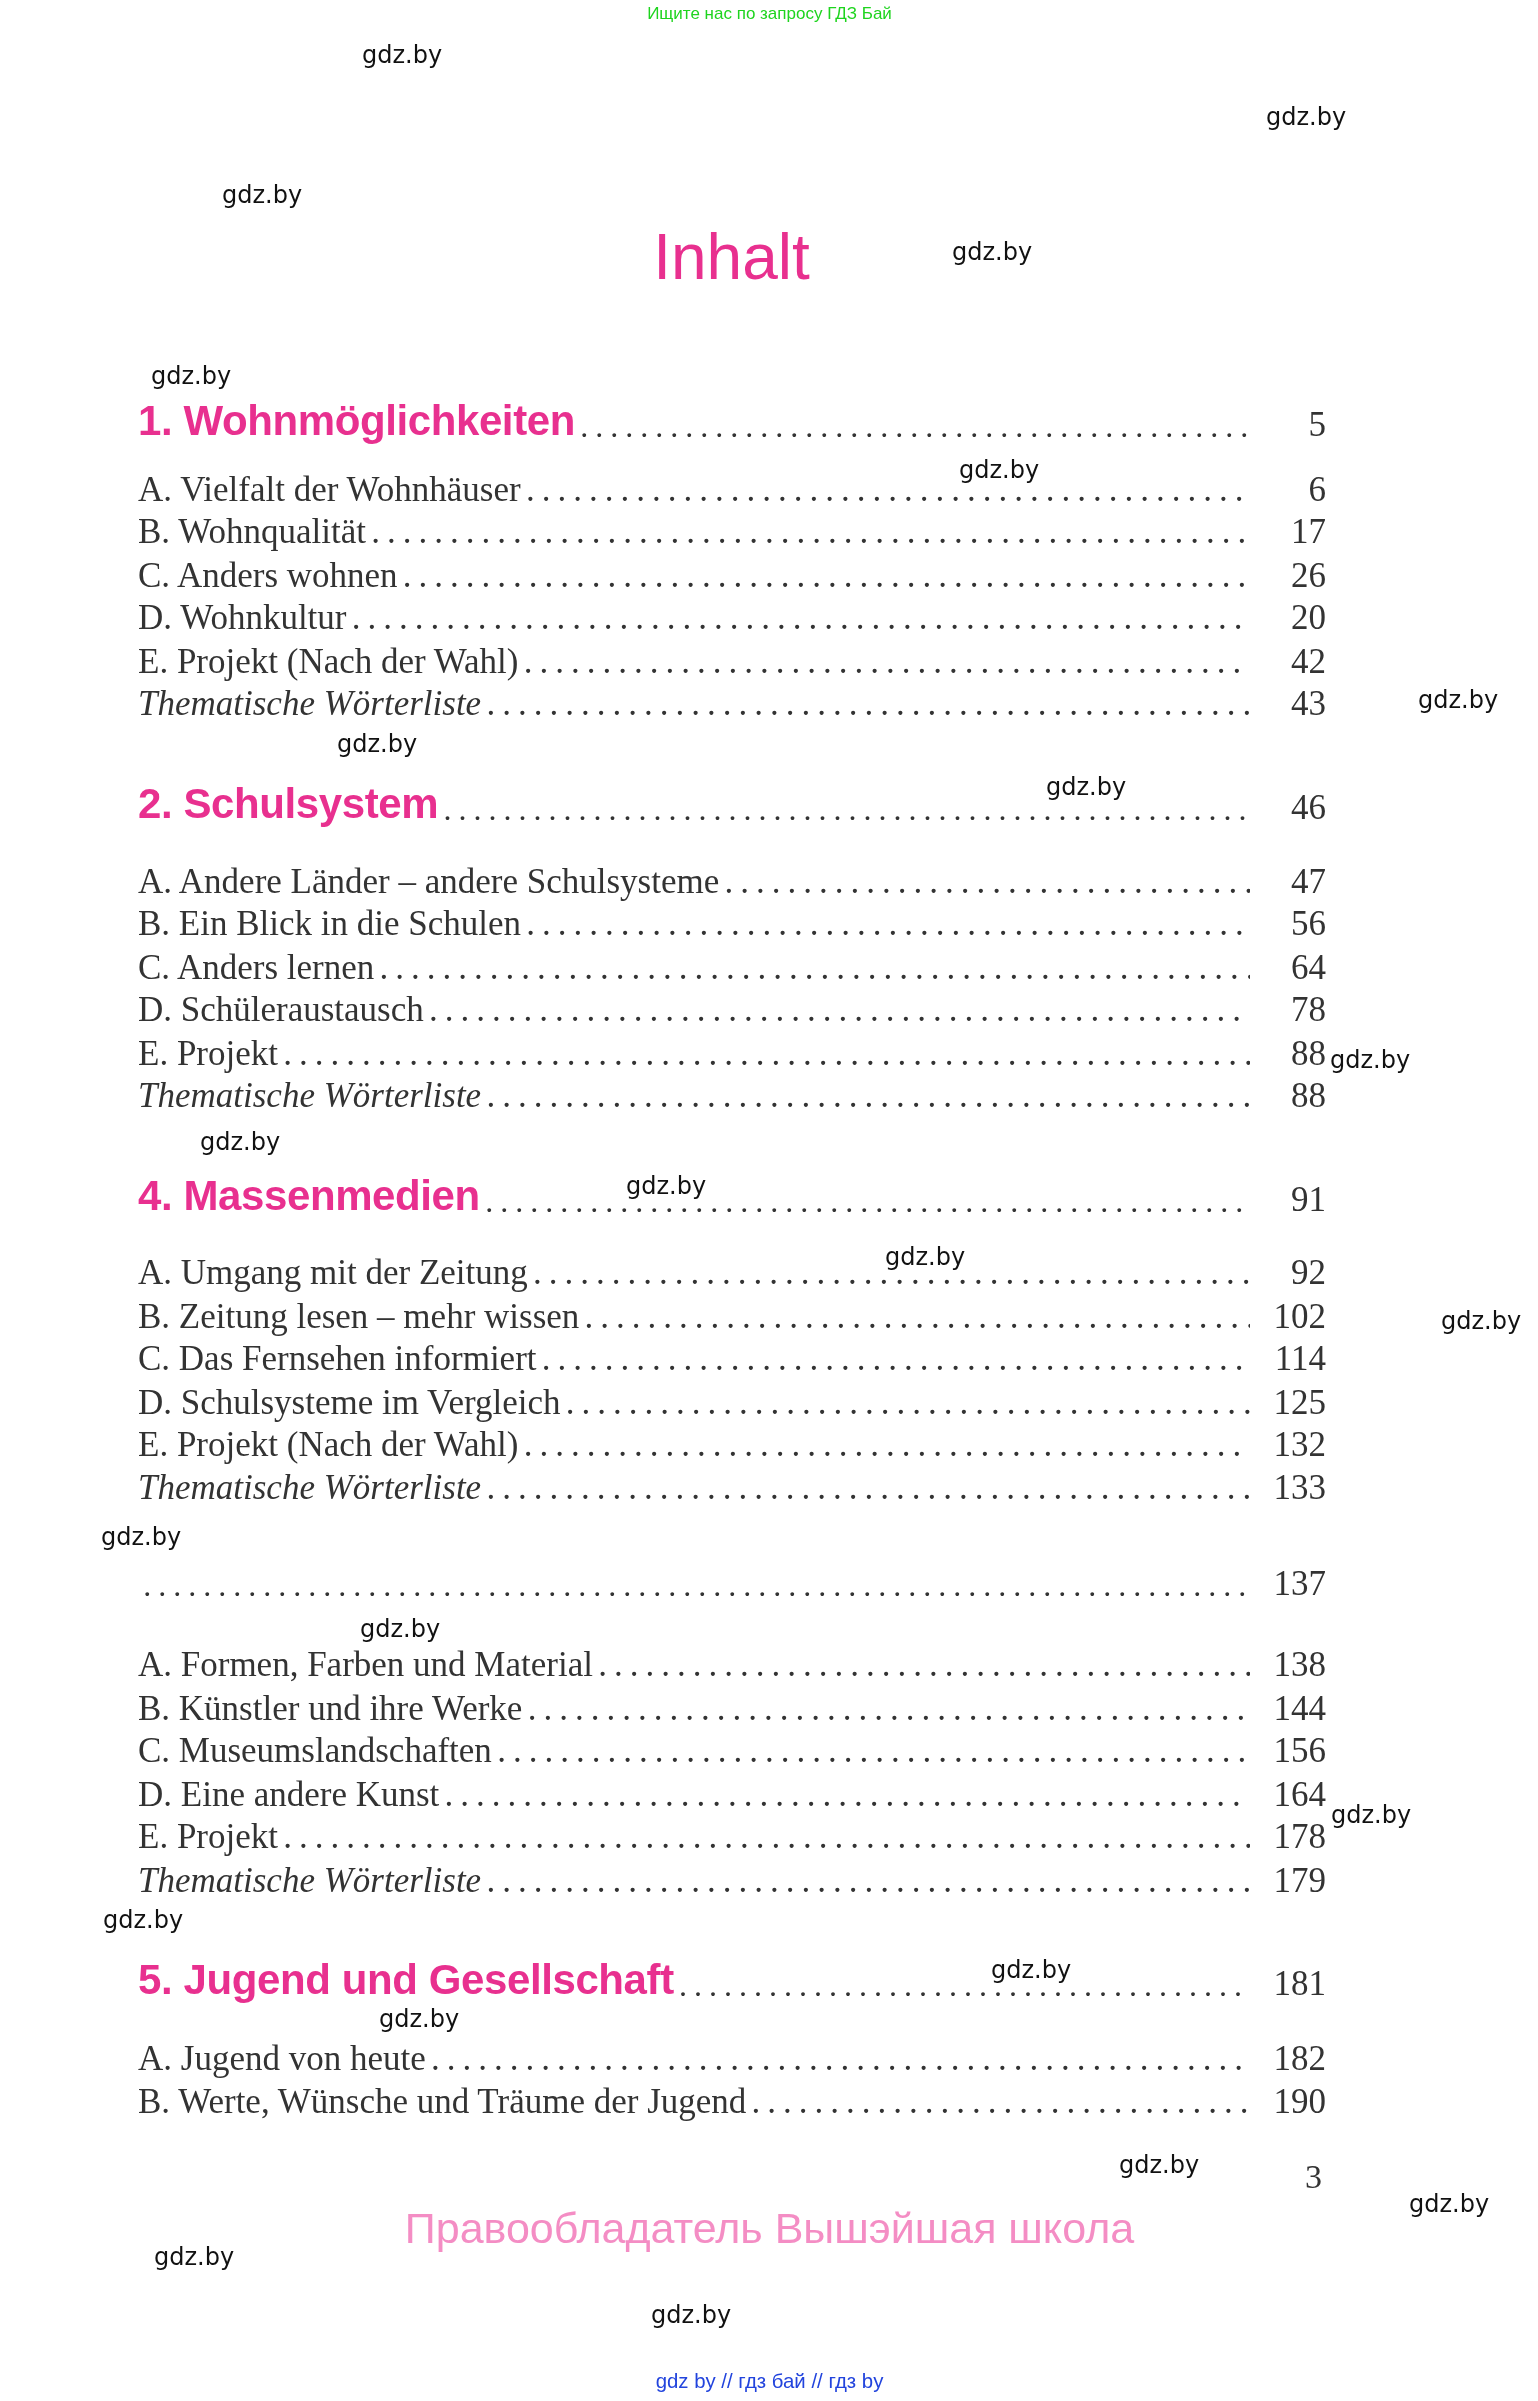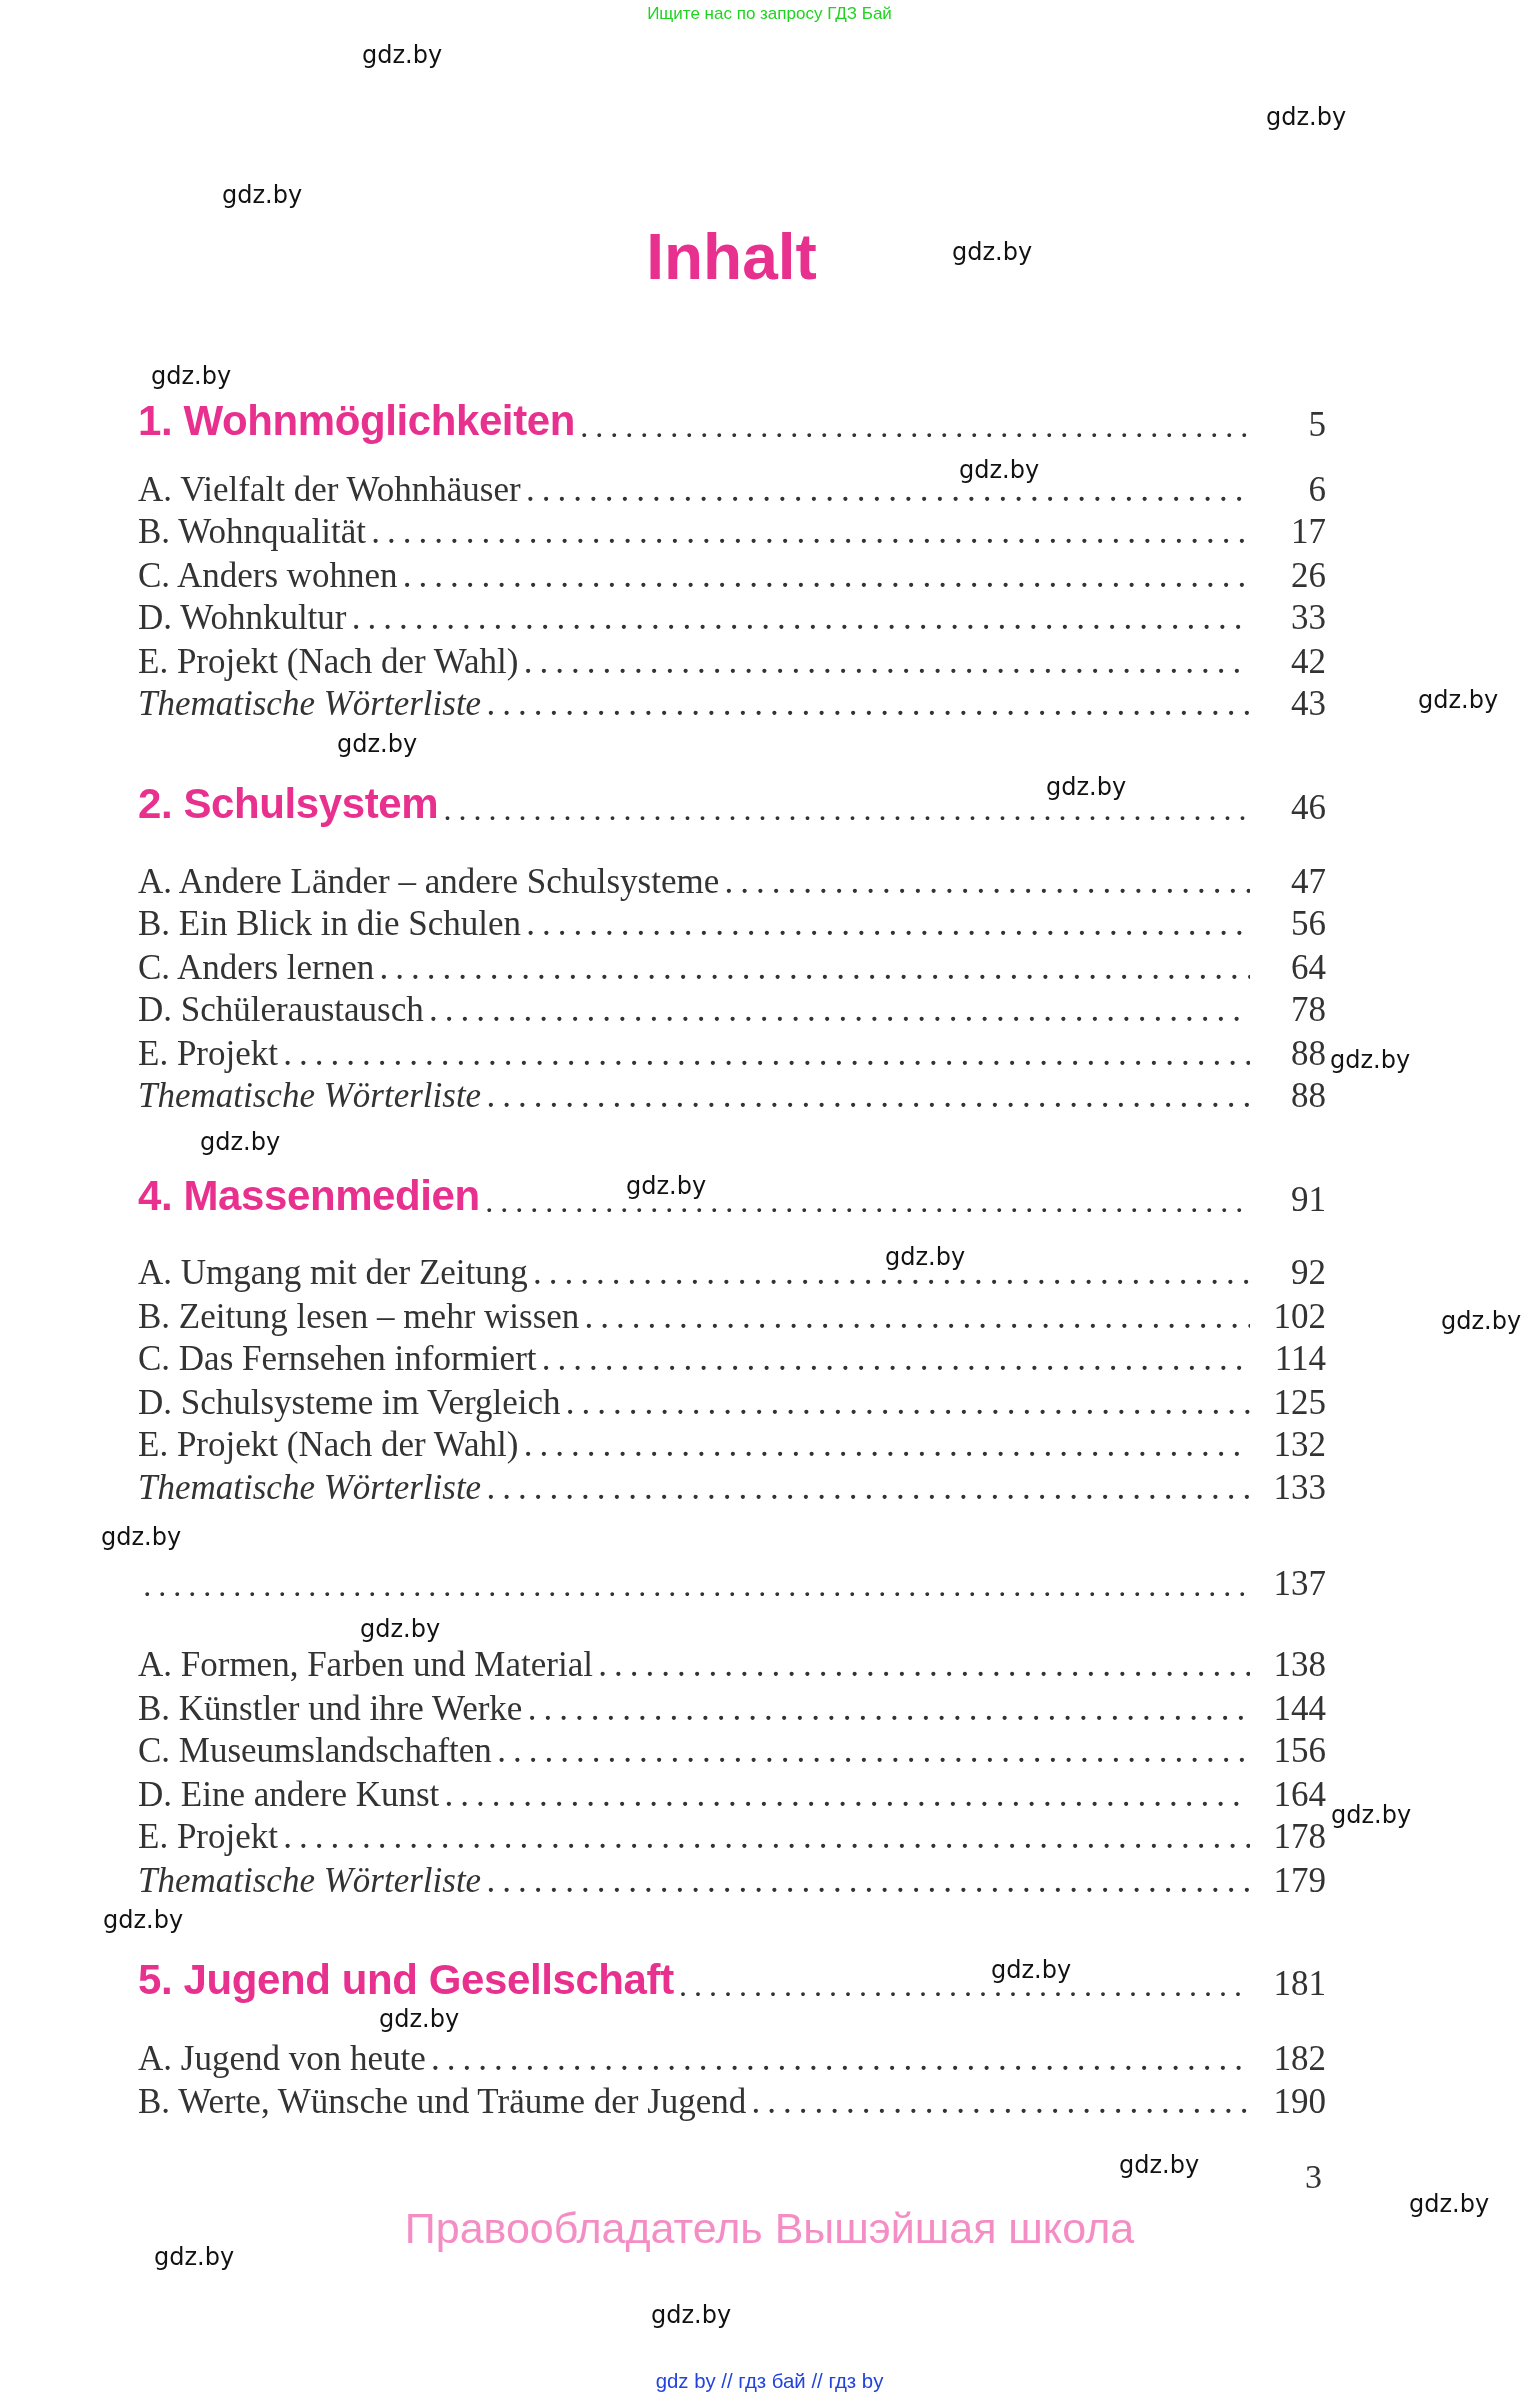--- a/index.html
+++ b/index.html
@@ -2,21 +2,21 @@
 <html style="font-size:14px"><head>
   <meta charset="utf-8">
   <style>
     html, body { margin: 0; padding: 0; background: #ffffff; }
     body { width: 1539px; height: 2401px; position: relative; overflow: hidden; }
     .abs { position: absolute; white-space: nowrap; }
 
     .top-banner { left: 0; width: 1539px; top: 3.5px; text-align: center; color: #1ed41e;
       font-family: "Liberation Sans", sans-serif; font-size: 17px; }
     .page-title { left: 0; width: 1463px; top: 220px; text-align: center; color: #e8308f;
-      font-family: "Liberation Sans", sans-serif; font-weight: bold; font-size: 64px; }
+      font-family: "Liberation Sans", sans-serif; font-weight: normal; font-size: 64px; }
 
     .toc { position: absolute; left: 138px; width: 1188px; top: 0; }
     .row { position: absolute; left: 0; width: 1188px; display: flex; align-items: flex-end; }
     .row .lbl { white-space: nowrap; color: #333; }
     .row .dots { flex: 1; overflow: hidden; white-space: nowrap; color: #333; margin: 0 5.3px; letter-spacing: 7px; }
     .row .pg { width: 71px; text-align: right; white-space: nowrap; color: #333; }
 
     .chapter .lbl { font-family: "Liberation Sans", sans-serif; font-weight: bold; font-size: 42px; color: #e8308f; letter-spacing: -0.4px; }
     .chapter .dots { font-family: "Liberation Serif", serif; font-size: 32px; }
     .chapter .pg { font-family: "Liberation Serif", serif; font-size: 35px; }
@@ -79,21 +79,21 @@
     <span class="pg">17</span>
   </div>
   <div class="row entry" style="top:556px">
     <span class="lbl">C. Anders wohnen</span>
     <span class="dots">..................................................................................................</span>
     <span class="pg">26</span>
   </div>
   <div class="row entry" style="top:598px">
     <span class="lbl">D. Wohnkultur</span>
     <span class="dots">..................................................................................................</span>
-    <span class="pg">33</span>
+    <span class="pg">20</span>
   </div>
   <div class="row entry" style="top:642px">
     <span class="lbl">E. Projekt (Nach der Wahl)</span>
     <span class="dots">..................................................................................................</span>
     <span class="pg">42</span>
   </div>
   <div class="row entry italic" style="top:684px">
     <span class="lbl">Thematische Wörterliste</span>
     <span class="dots">..................................................................................................</span>
     <span class="pg">43</span>

